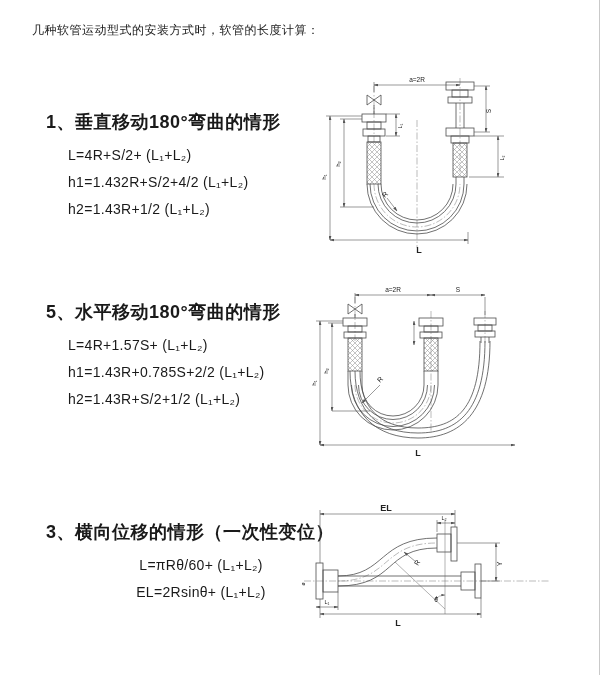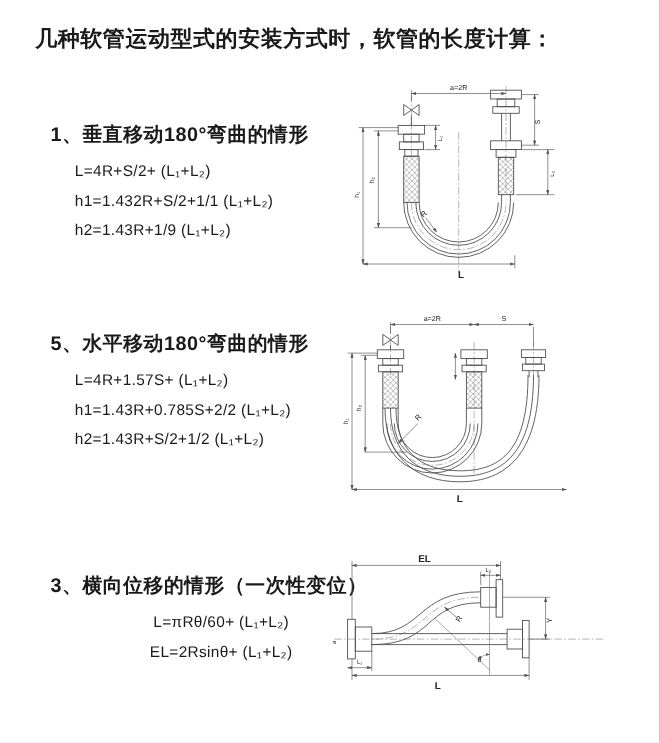--- a/index.html
+++ b/index.html
@@ -2,21 +2,21 @@
 <html><head>
 <meta charset="utf-8">
 <style>
   html,body{margin:0;padding:0;background:#e8e8e8;}
   .page{
     position:relative;width:600px;height:675px;background:#ffffff;
     font-family:"Liberation Sans","DejaVu Sans",sans-serif;color:#1a1a1a;
     overflow:hidden;box-shadow:inset -1px 0 0 #c9c9c9;
   }
   .page-title{
-    position:absolute;left:32px;top:22px;font-size:20px;font-weight:700;letter-spacing:.5px;
+    position:absolute;left:32px;top:22px;font-size:12px;font-weight:400;letter-spacing:.5px;
   }
   .sec{position:absolute;left:46px;}
   .sec h2{margin:0 0 14px 0;font-size:18px;font-weight:700;letter-spacing:.5px;}
   .formula{margin:0 0 12px 22px;font-size:14px;line-height:15px;letter-spacing:.3px;}
   #sec1{top:110px;}
   #sec2{top:300px;}
   #sec3{top:520px;text-align:center;}
   .fig{position:absolute;}
   #fig1{left:312px;top:72px;}
   #fig2{left:310px;top:283px;}
@@ -27,22 +27,22 @@
 </head>
 <body>
 
 <div class="page">
 
   <div class="page-title">几种软管运动型式的安装方式时，软管的长度计算：</div>
 
   <section class="sec" id="sec1">
     <h2>1、垂直移动180°弯曲的情形</h2>
     <div class="formula">L=4R+S/2+ (L₁+L₂)</div>
-    <div class="formula">h1=1.432R+S/2+1/1 (L₁+L₂)</div>
-    <div class="formula">h2=1.43R+1/9 (L₁+L₂)</div>
+    <div class="formula">h1=1.432R+S/2+4/2 (L₁+L₂)</div>
+    <div class="formula">h2=1.43R+1/2 (L₁+L₂)</div>
   </section>
 
   <section class="sec" id="sec2">
     <h2>5、水平移动180°弯曲的情形</h2>
     <div class="formula">L=4R+1.57S+ (L₁+L₂)</div>
     <div class="formula">h1=1.43R+0.785S+2/2 (L₁+L₂)</div>
     <div class="formula">h2=1.43R+S/2+1/2 (L₁+L₂)</div>
   </section>
 
   <section class="sec" id="sec3">

